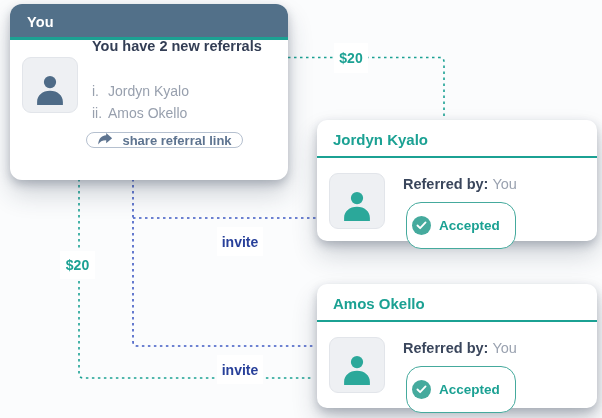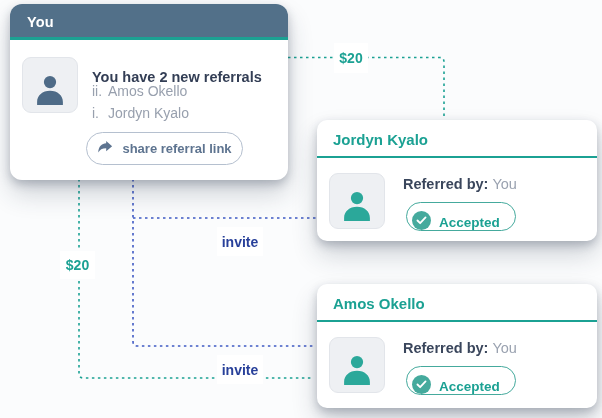--- a/index.html
+++ b/index.html
@@ -23,41 +23,41 @@
 
   
   #you-card{left:10px; top:4px; width:278px; height:176px; border-radius:12px;}
   #you-card .you-header{height:36px; line-height:36px; background:var(--header_bg,#527089);
     border-radius:12px 12px 0 0; border-bottom:3px solid var(--teal_accent,#1ba193);
     color:#fff; font-weight:bold; font-size:14.5px; padding-left:17px; letter-spacing:.2px; box-sizing:border-box;}
   .avatar{position:absolute; width:56px; height:56px; background:#eef0f3; border:1px solid #e2e5ea;
     border-radius:9px; box-sizing:border-box; display:flex; align-items:flex-end; justify-content:center; overflow:hidden;}
   #you-card .avatar{left:12px; top:53px;}
   .avatar svg{display:block; margin-bottom:6px;}
-  #you-card .you-message{position:absolute; left:82px; top:65px; font-size:14.5px; font-weight:bold; color:var(--dark_text,#333e55);}
+  #you-card .you-message{position:absolute; left:82px; top:34px; font-size:14.5px; font-weight:bold; color:var(--dark_text,#333e55);}
   #you-card .ref-list{position:absolute; left:82px; top:77px; font-size:14px; color:var(--muted_text,#98a0ae); line-height:21.5px;}
   .ref-index{display:inline-block; width:16px;}
-  .share-btn{position:absolute; left:76px; top:128px; width:157px; height:33px; background:#fff;
+  .share-btn{position:absolute; left:76px; top:128px; width:157px; height:16px; background:#fff;
     border:1.5px solid var(--button_border,#b5c0cf); border-radius:17px; box-sizing:border-box;
     display:flex; align-items:center; justify-content:center; gap:8px; cursor:pointer;
     color:var(--button_text,#5e7490); font-size:13px; font-weight:600; font-family:"Liberation Sans",sans-serif;}
 
   
   .referral-card{left:317px; width:280px;}
   #card-jordyn{top:120px; height:121px;}
   #card-amos{top:284px; height:124px;}
   .referral-header{height:38px; line-height:39px; padding-left:16px; font-size:15px; font-weight:bold;
     color:var(--teal_accent,#1ba193); border-bottom:2px solid var(--teal_accent,#1ba193); box-sizing:border-box;}
   .referral-card .avatar{left:12px; top:53px;}
   .referred-row{position:absolute; left:86px; top:56px; font-size:14.5px;}
   .referred-label{font-weight:bold; color:#3a465c;margin-top:8px;}
   .referred-value{color:#9aa2b0; margin-left:4px;}
-  .status-pill{position:absolute; left:89px; top:82px; height:29px; padding:0 15px 0 5px;
+  .status-pill{position:absolute; left:89px; top:82px; height:47px; padding:0 15px 0 5px;
     border:1.5px solid var(--pill_teal,#45aa9d); border-radius:15px; box-sizing:border-box;
-    display:inline-flex; align-items:flex-end; gap:8px; background:#fff;}
+    display:inline-flex; align-items:center; gap:8px; background:#fff;}
   .status-check{width:19px; height:19px; border-radius:50%; background:var(--pill_teal,#45aa9d);
     display:flex; align-items:center; justify-content:center;}
   .status-text{font-size:13.5px; font-weight:bold; color:var(--teal_accent,#1ba193);}
 </style>
 </head>
 <body>
 
 <div id="canvas">
 
   <svg id="connectors" width="602" height="418">
@@ -81,24 +81,24 @@
           <circle cx="12" cy="6.4" r="4.1" fill="#4e6b87"></circle>
           <path d="M12 12.2c-5 0-8.6 3.2-8.6 7.4v2h17.2v-2c0-4.2-3.6-7.4-8.6-7.4z" fill="#4e6b87"></path>
         </svg>
       </span>
     </div>
 
     <div class="you-message">You have 2 new referrals</div>
 
     <div class="ref-list">
       <div>
-        <span class="ref-index">ii.</span><span>Amos Okello</span>
+        <span class="ref-index">i.</span><span>Jordyn Kyalo</span>
       </div>
       <div>
-        <span class="ref-index">i.</span><span>Jordyn Kyalo</span>
+        <span class="ref-index">ii.</span><span>Amos Okello</span>
       </div>
     </div>
 
     <button class="share-btn">
       <span>
         <svg width="17" height="14" viewBox="0 0 20 16">
           <path d="M10.8 1 L17.8 7 L10.8 13 V9.4 C6 9.4 3.3 11 1.5 14.6 C1.5 7.8 5.7 4 10.8 3.7 Z" fill="#5e7490"></path>
         </svg>
       </span>
       <span>share referral link</span>

